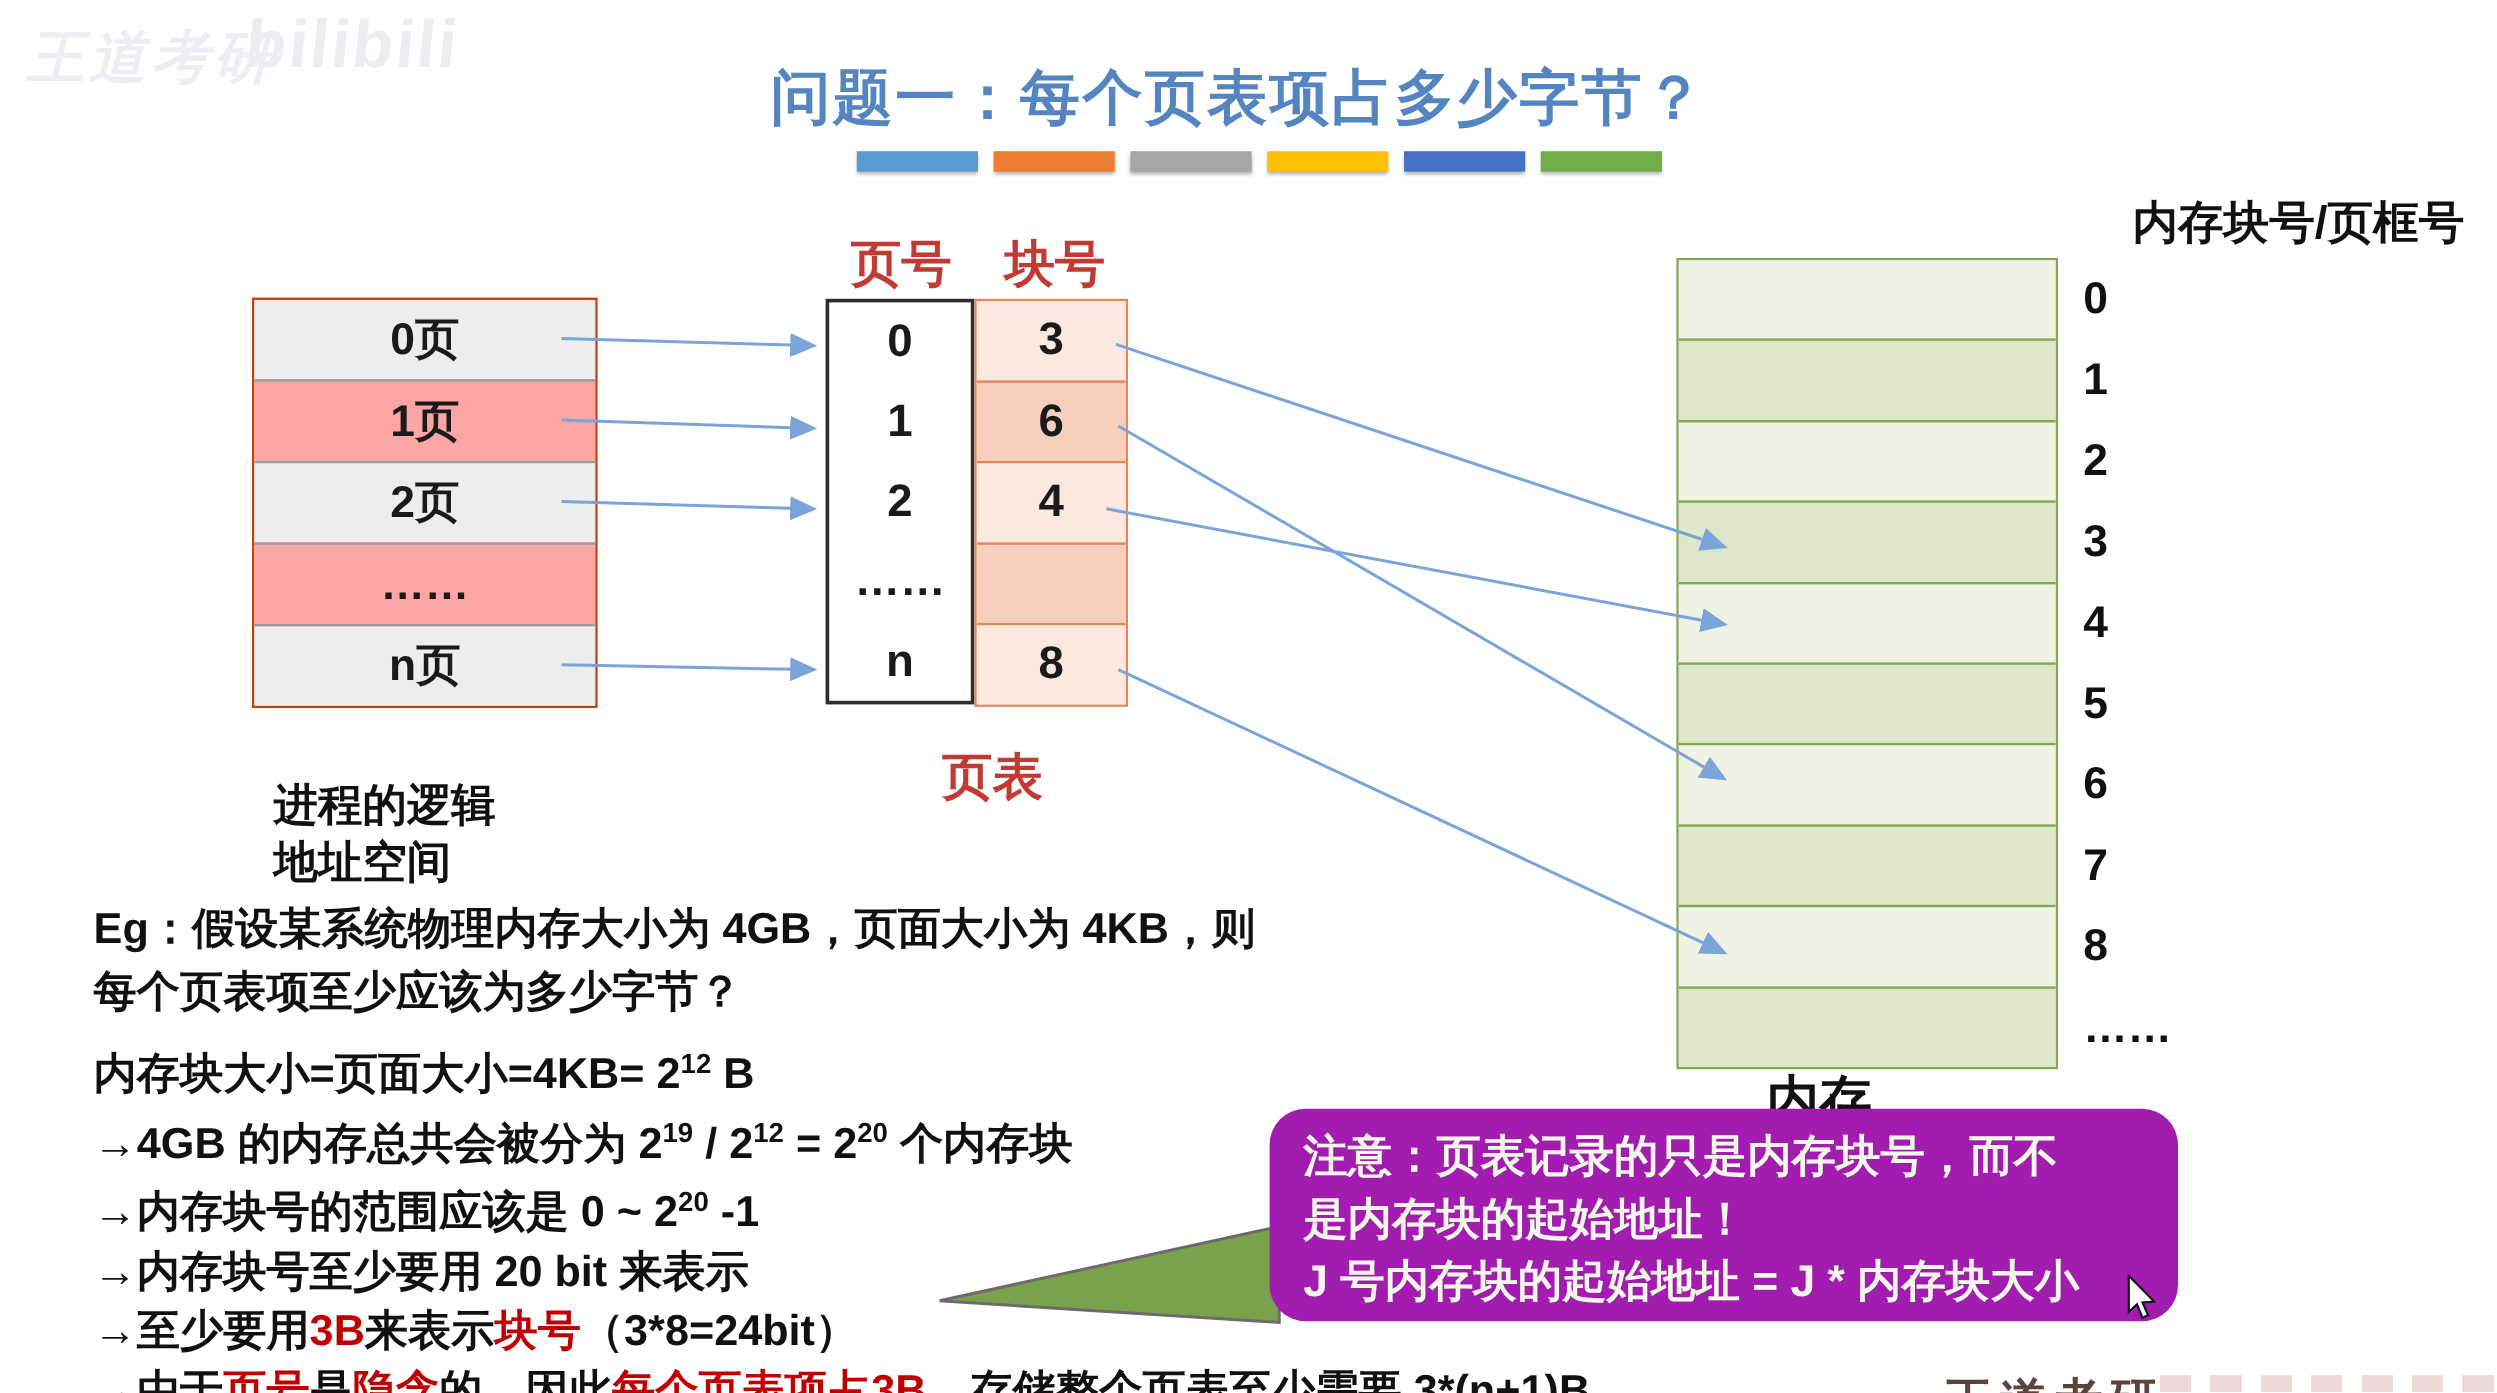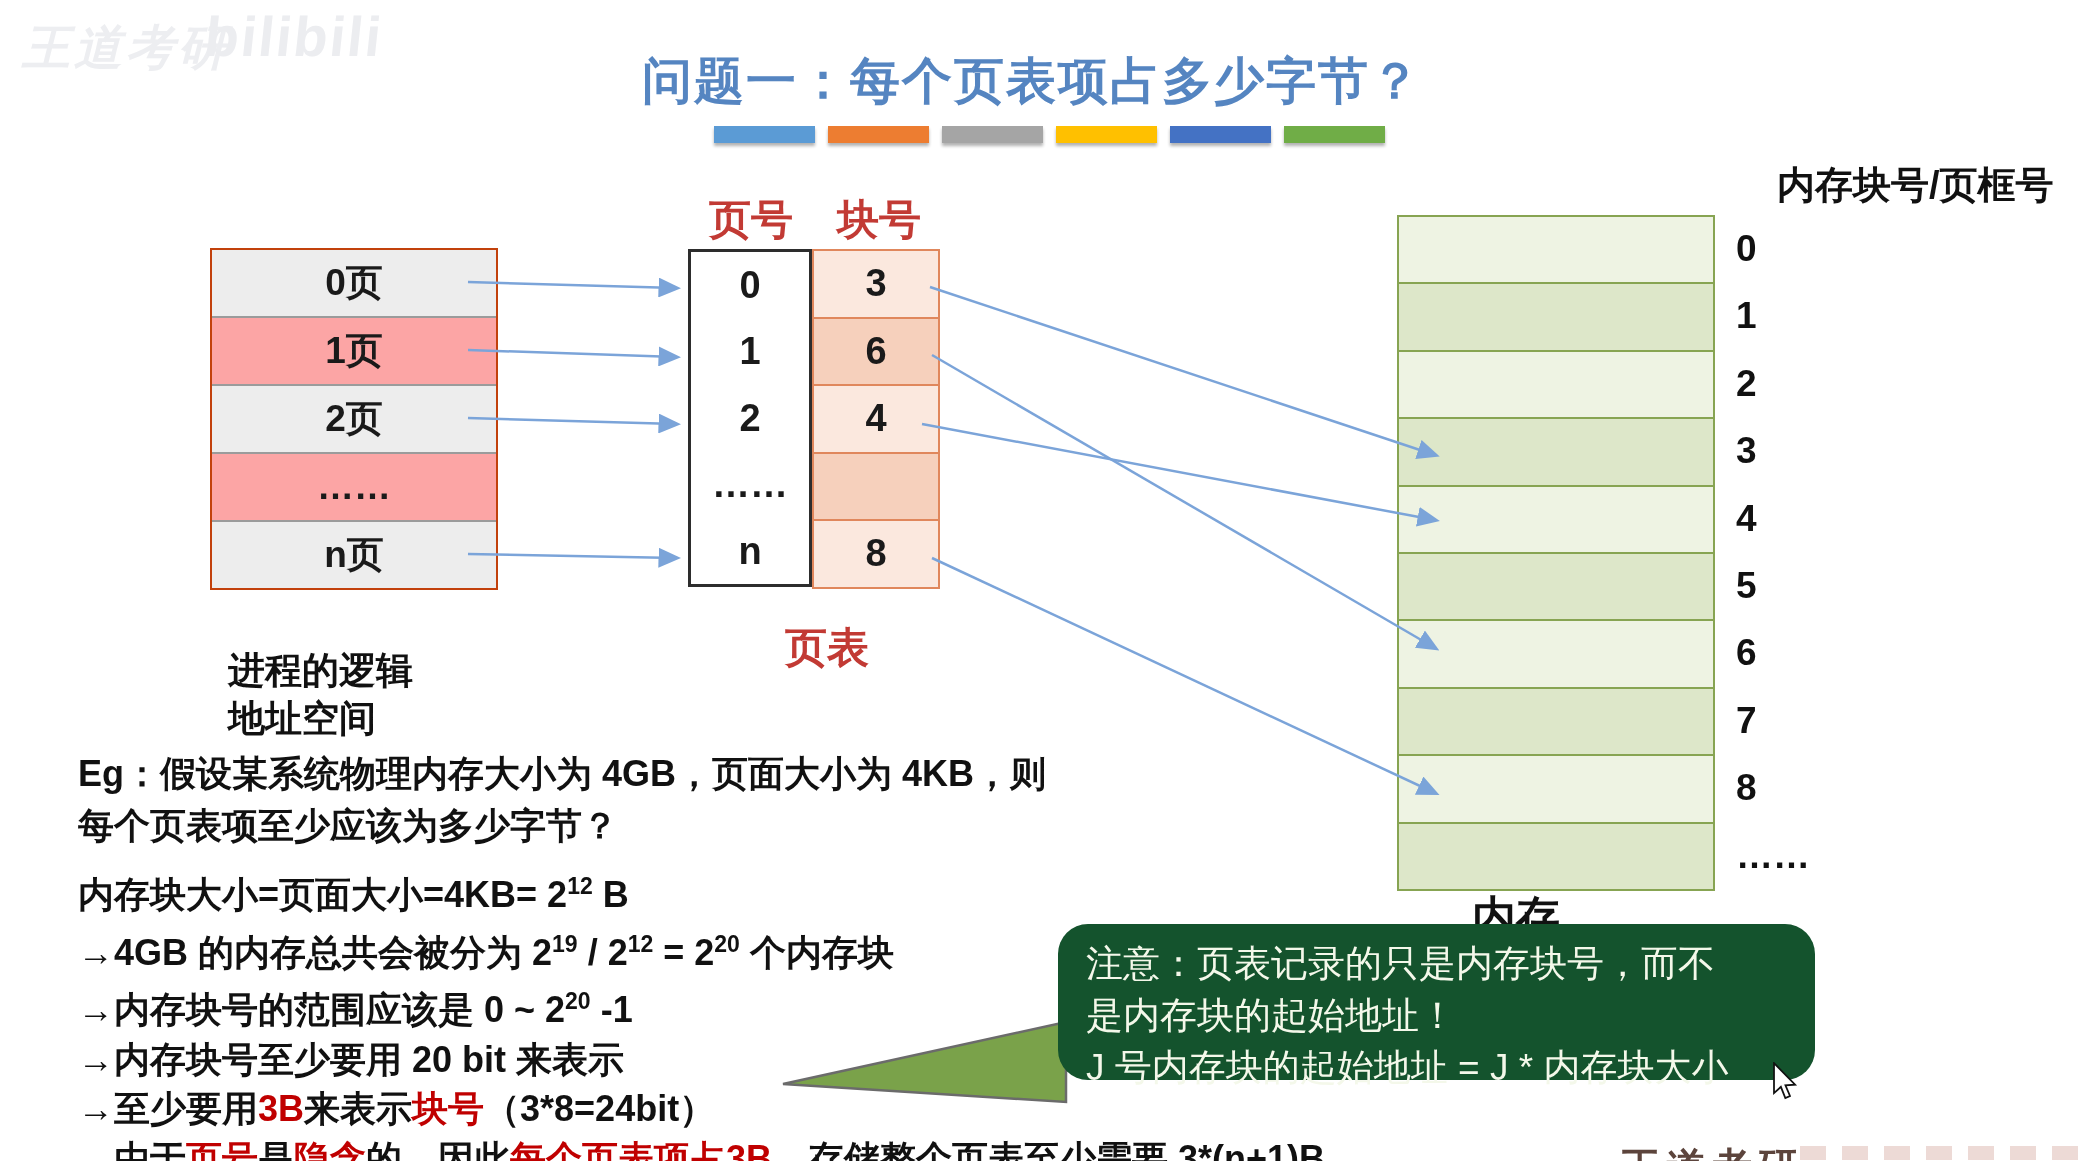--- a/index.html
+++ b/index.html
@@ -64,23 +64,23 @@
   .mlabel{height:67.4px;line-height:67.4px;font-size:37px;font-weight:600;color:#111;}
   .mem-cap{left:1472px;top:888px;font-size:44px;font-weight:600;color:#111;z-index:1;}
 
   
   .eg{left:78px;top:748px;font-size:36px;font-weight:600;line-height:52px;color:#111;}
   .deriv{left:78px;top:862px;font-size:36px;font-weight:600;line-height:49.5px;color:#111;}
   .deriv .red, .eg .red{color:#c00000;}
   .deriv sup{font-size:23px;font-weight:700;}
 
   
-  .bubble{left:1058px;top:924px;width:757px;height:156px;background:#14532d;
+  .bubble{left:1058px;top:924px;width:757px;height:177px;background:#a21caf;
           border-radius:30px;z-index:6;box-sizing:border-box;
-          padding:14px 0 0 28px;font-size:37px;font-weight:400;
+          padding:14px 0 0 28px;font-size:37px;font-weight:700;
           line-height:52px;color:#f4f8ea;}
   svg.overlay{position:absolute;left:0;top:0;z-index:5;pointer-events:none;}
   .cursor{left:1770px;top:1062px;z-index:10;}
 
   
   .bwm{left:1620px;top:1140px;font-size:40px;font-weight:700;color:#5c443c;letter-spacing:6px;z-index:7;}
   .bwm-faint{left:1800px;top:1146px;width:280px;height:14px;z-index:7;
      background:repeating-linear-gradient(90deg,#eddad6 0 26px,rgba(0,0,0,0) 26px 42px);}
 </style>
 </head>

